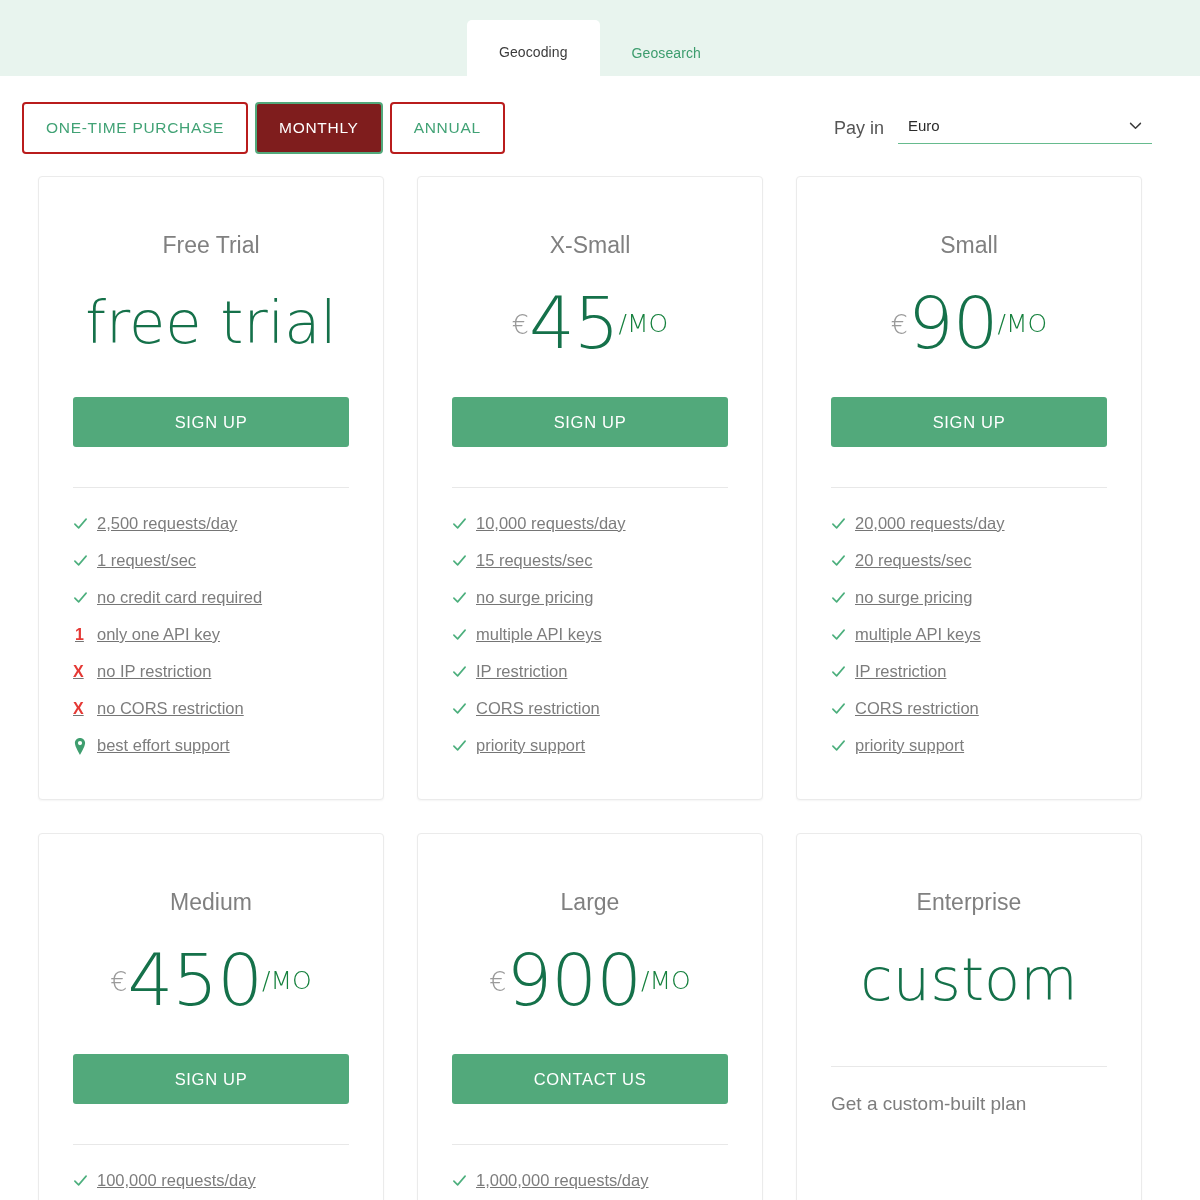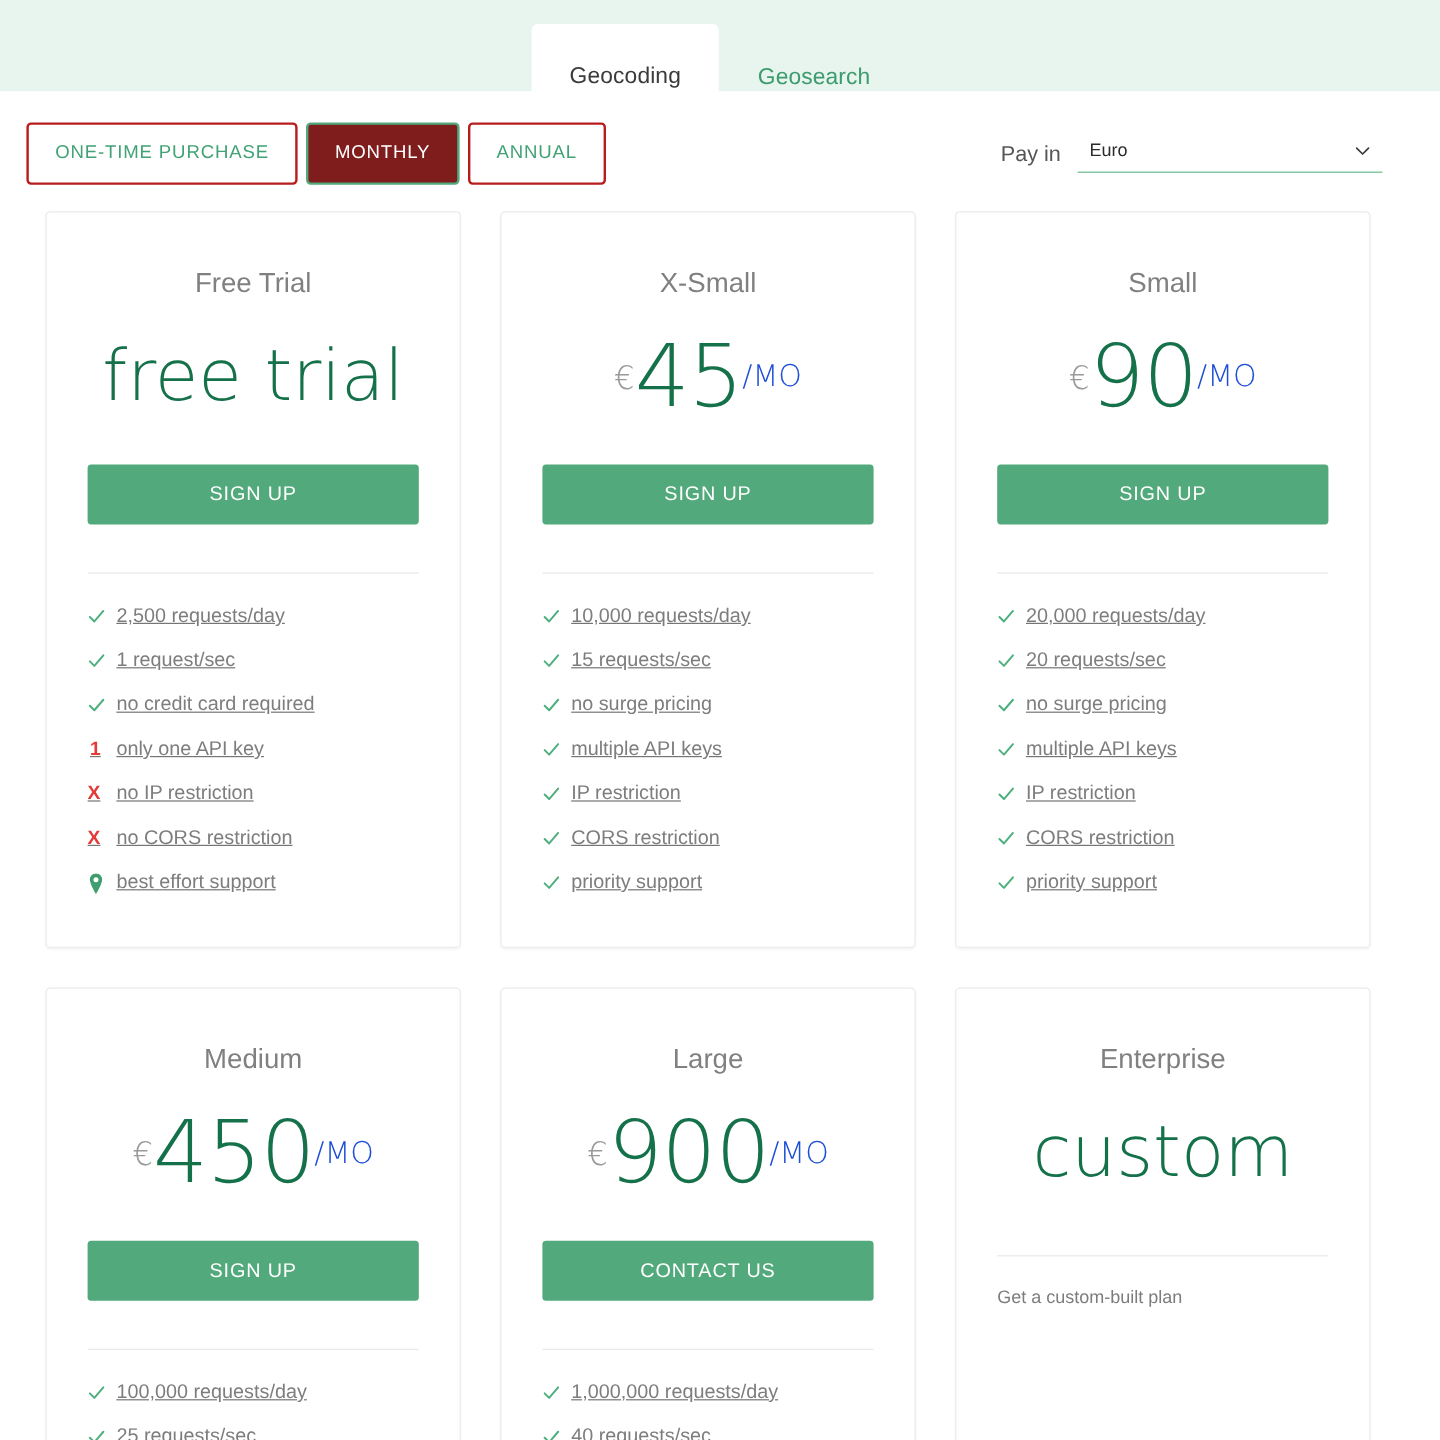--- a/index.html
+++ b/index.html
@@ -25,23 +25,23 @@
     align-items: flex-end;
     justify-content: center;
     position: relative;
   }
   .tabs {
     display: flex;
     align-items: flex-end;
     height: 100%;
   }
   .tab {
-    font-size: 19px;
+    font-size: 14px;
     letter-spacing: 0.1px;
-    padding: 16px 32px;
+    padding: 4px 32px;
     height: 54px;
     line-height: 54px;
     color: #3c9c6d;
     cursor: pointer;
     background: transparent;
     border: none;
     font-family: "Liberation Sans", sans-serif;
   }
   .tab.active {
     background: #ffffff;
@@ -119,21 +119,21 @@
     display: grid;
     grid-template-columns: repeat(3, 346px);
     gap: 33px;
     padding: 22px 0 0 38px;
   }
   .card {
     background: #ffffff;
     border: 1px solid #ebebeb;
     border-radius: 4px;
     box-shadow: 0 1px 2px rgba(0,0,0,0.045);
-    padding: 28px 34px 26px 34px;
+    padding: 38px 34px 26px 34px;
     min-height: 596px;
     display: flex;
     flex-direction: column;
   }
   .card-title {
     text-align: center;
     font-size: 23px;
     color: #808080;
     margin-top: 17px;
     font-weight: normal;
@@ -155,21 +155,21 @@
   }
   .amount {
     font-size: 72px;
     color: #15714a;
     font-weight: 200;
     letter-spacing: -1px;
     font-family: "DejaVu Sans", sans-serif;
   }
   .per {
     font-size: 25px;
-    color: #1d4ed8;
+    color: #15803d;
     font-weight: 300;
     vertical-align: 16px;
     font-family: "DejaVu Sans", sans-serif;
   }
   .amount.word {
     font-size: 59px;
     letter-spacing: 0px;
   }
 
   .cta {
@@ -227,21 +227,21 @@
     color: #e53935;
     font-size: 16px;
     font-weight: bold;
     font-family: "Liberation Sans", sans-serif;
     line-height: 15px;
     padding-left: 2px;
   }
   .pin { width: 14px; height: 17px; }
 
   .plaintext {
-    font-size: 15px;
+    font-size: 19px;
     color: #7d7d7d;
     margin-top: 26px;
   }
 </style>
 </head>
 <body>
 
 <div class="tabbar">
   <div class="tabs">
     <button class="tab active">Geocoding</button>

